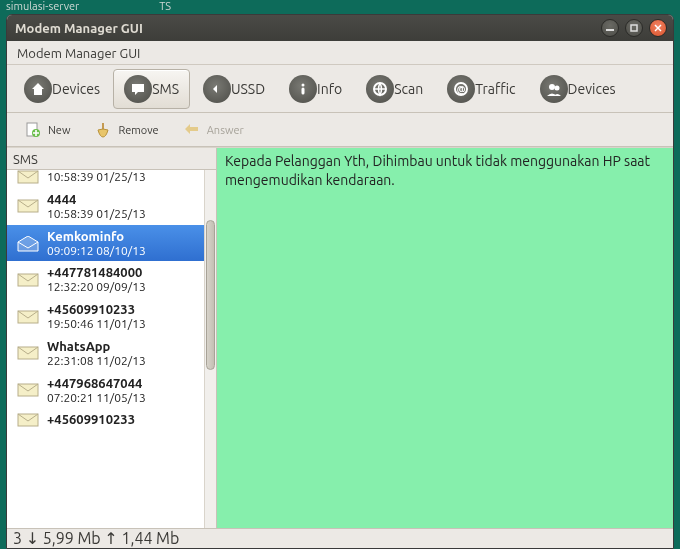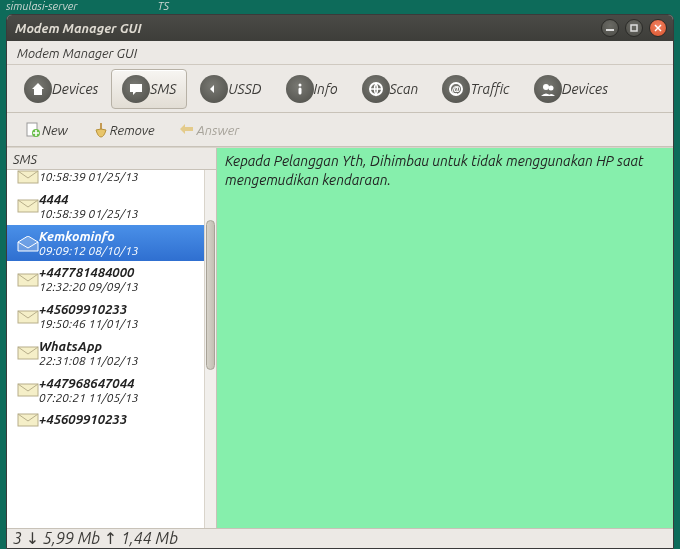--- a/index.html
+++ b/index.html
@@ -1,21 +1,20 @@
 <!DOCTYPE html>
 <html><head>
 <meta charset="utf-8">
 <style>
   * { box-sizing: border-box; margin: 0; padding: 0; font-family: "Ubuntu", "DejaVu Sans", sans-serif; }
   html, body { width: 680px; height: 549px; overflow: hidden; }
   .desktop {
     width: 680px; height: 549px;
     background: #0d6b5a;
     position: relative;
-    font-style: italic;
   }
   .desktop-top {
     position: absolute; top: 0; left: 0; right: 0; height: 14px;
     color: #cfd8d4; font-size: 11px; padding: 0 6px;
     display: flex; gap: 80px;
   }
   .window {
     position: absolute; left: 6px; top: 14px; width: 668px; height: 535px;
     background: #f2f1f0;
     border-radius: 6px 6px 0 0;
@@ -63,43 +62,43 @@
     width: 28px; height: 28px; border-radius: 14px;
     background: radial-gradient(circle at 45% 40%, #7a7a74, #4c4c47);
     display: flex; align-items: center; justify-content: center;
   }
   .tool-icon svg { fill: #fff; }
   .actionbar {
     height: 34px; background: #ece9e5; border-bottom: 1px solid #c8c2b8;
     display: flex; align-items: center; padding: 0 6px; gap: 2px;
   }
   .act-btn {
-    display: flex; align-items: center; height: 28px;
-    padding: 0 10px; font-size: 13px; color: #3b3a37;
+    display: flex; align-items: center; gap: 6px; height: 28px;
+    padding: 0 10px; font-size: 11px; color: #3b3a37;
     border-radius: 3px; border: 1px solid transparent;
   }
   .act-btn.disabled { color: #a7a39a; }
   .act-ico { width: 18px; height: 18px; display:flex; align-items:center; justify-content:center; }
   .content {
     flex: 1; display: flex; min-height: 0;
     border-top: 1px solid #d9d4cb;
   }
   .sidebar {
     width: 210px; background: #ece9e5; border-right: 1px solid #c8c2b8;
     display: flex; flex-direction: column; min-height: 0;
   }
   .sidebar-header {
     height: 22px; background: #ece9e5; border-bottom: 1px solid #c8c2b8;
     font-size: 13px; color: #3b3a37; display:flex; align-items:center; padding:0 6px;
   }
   .sms-list {
     flex: 1; overflow: hidden; background: #fff; position: relative;
   }
   .sms-item {
-    display: flex; align-items: center; gap: 0;
+    display: flex; align-items: center; gap: 8px;
     padding: 4px 4px 4px 10px; min-height: 34px;
     border-bottom: 0;
   }
   .sms-item .txt { display:flex; flex-direction:column; line-height:1.15; }
   .sms-sender { font-size: 13px; font-weight: bold; color: #222; }
   .sms-time { font-size: 12px; color: #222; }
   .sms-item.selected {
     background: linear-gradient(#4a90e8, #2f6fd0);
     color: #fff;
   }

